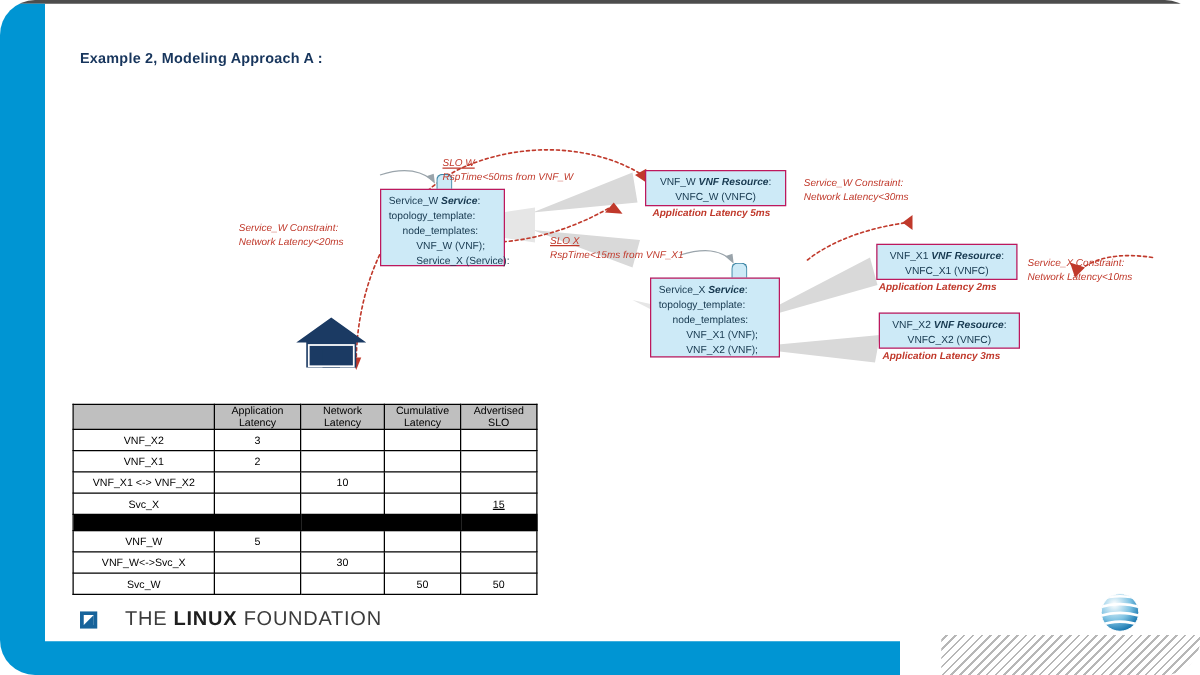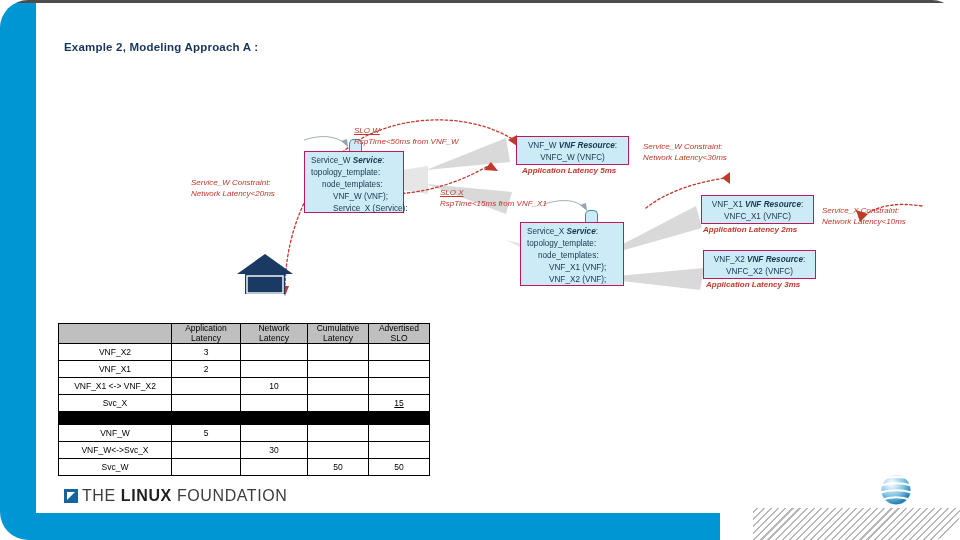--- a/index.html
+++ b/index.html
@@ -106,21 +106,21 @@
   .tbl thead th{background:#bfbfbf;line-height:1.12;font-weight:normal;}
   .tbl .c0{width:108px;}
   .tbl .c1{width:64px;}
   .tbl .c2{width:62px;}
   .tbl .c3{width:56px;}
   .tbl .c4{width:56px;}
   .tbl .sep td{background:#000000;height:12px;border:1px solid #000;}
   
   .lf-logo{
     position:absolute;left:64px;top:487px;
-    display:flex;align-items:center;gap:4px;
+    display:flex;align-items:center;gap:22px;
   }
   .lf-mark{width:14px;height:14px;position:relative;}
   .lf-text{
     font-size:16px;letter-spacing:0.6px;color:#3c3c3c;white-space:nowrap;
   }
   .lf-text b{color:#1f1f1f;}
   .att-logo{position:absolute;left:876px;top:470px;width:40px;height:40px;}
 </style>
 </head>
 <body>

